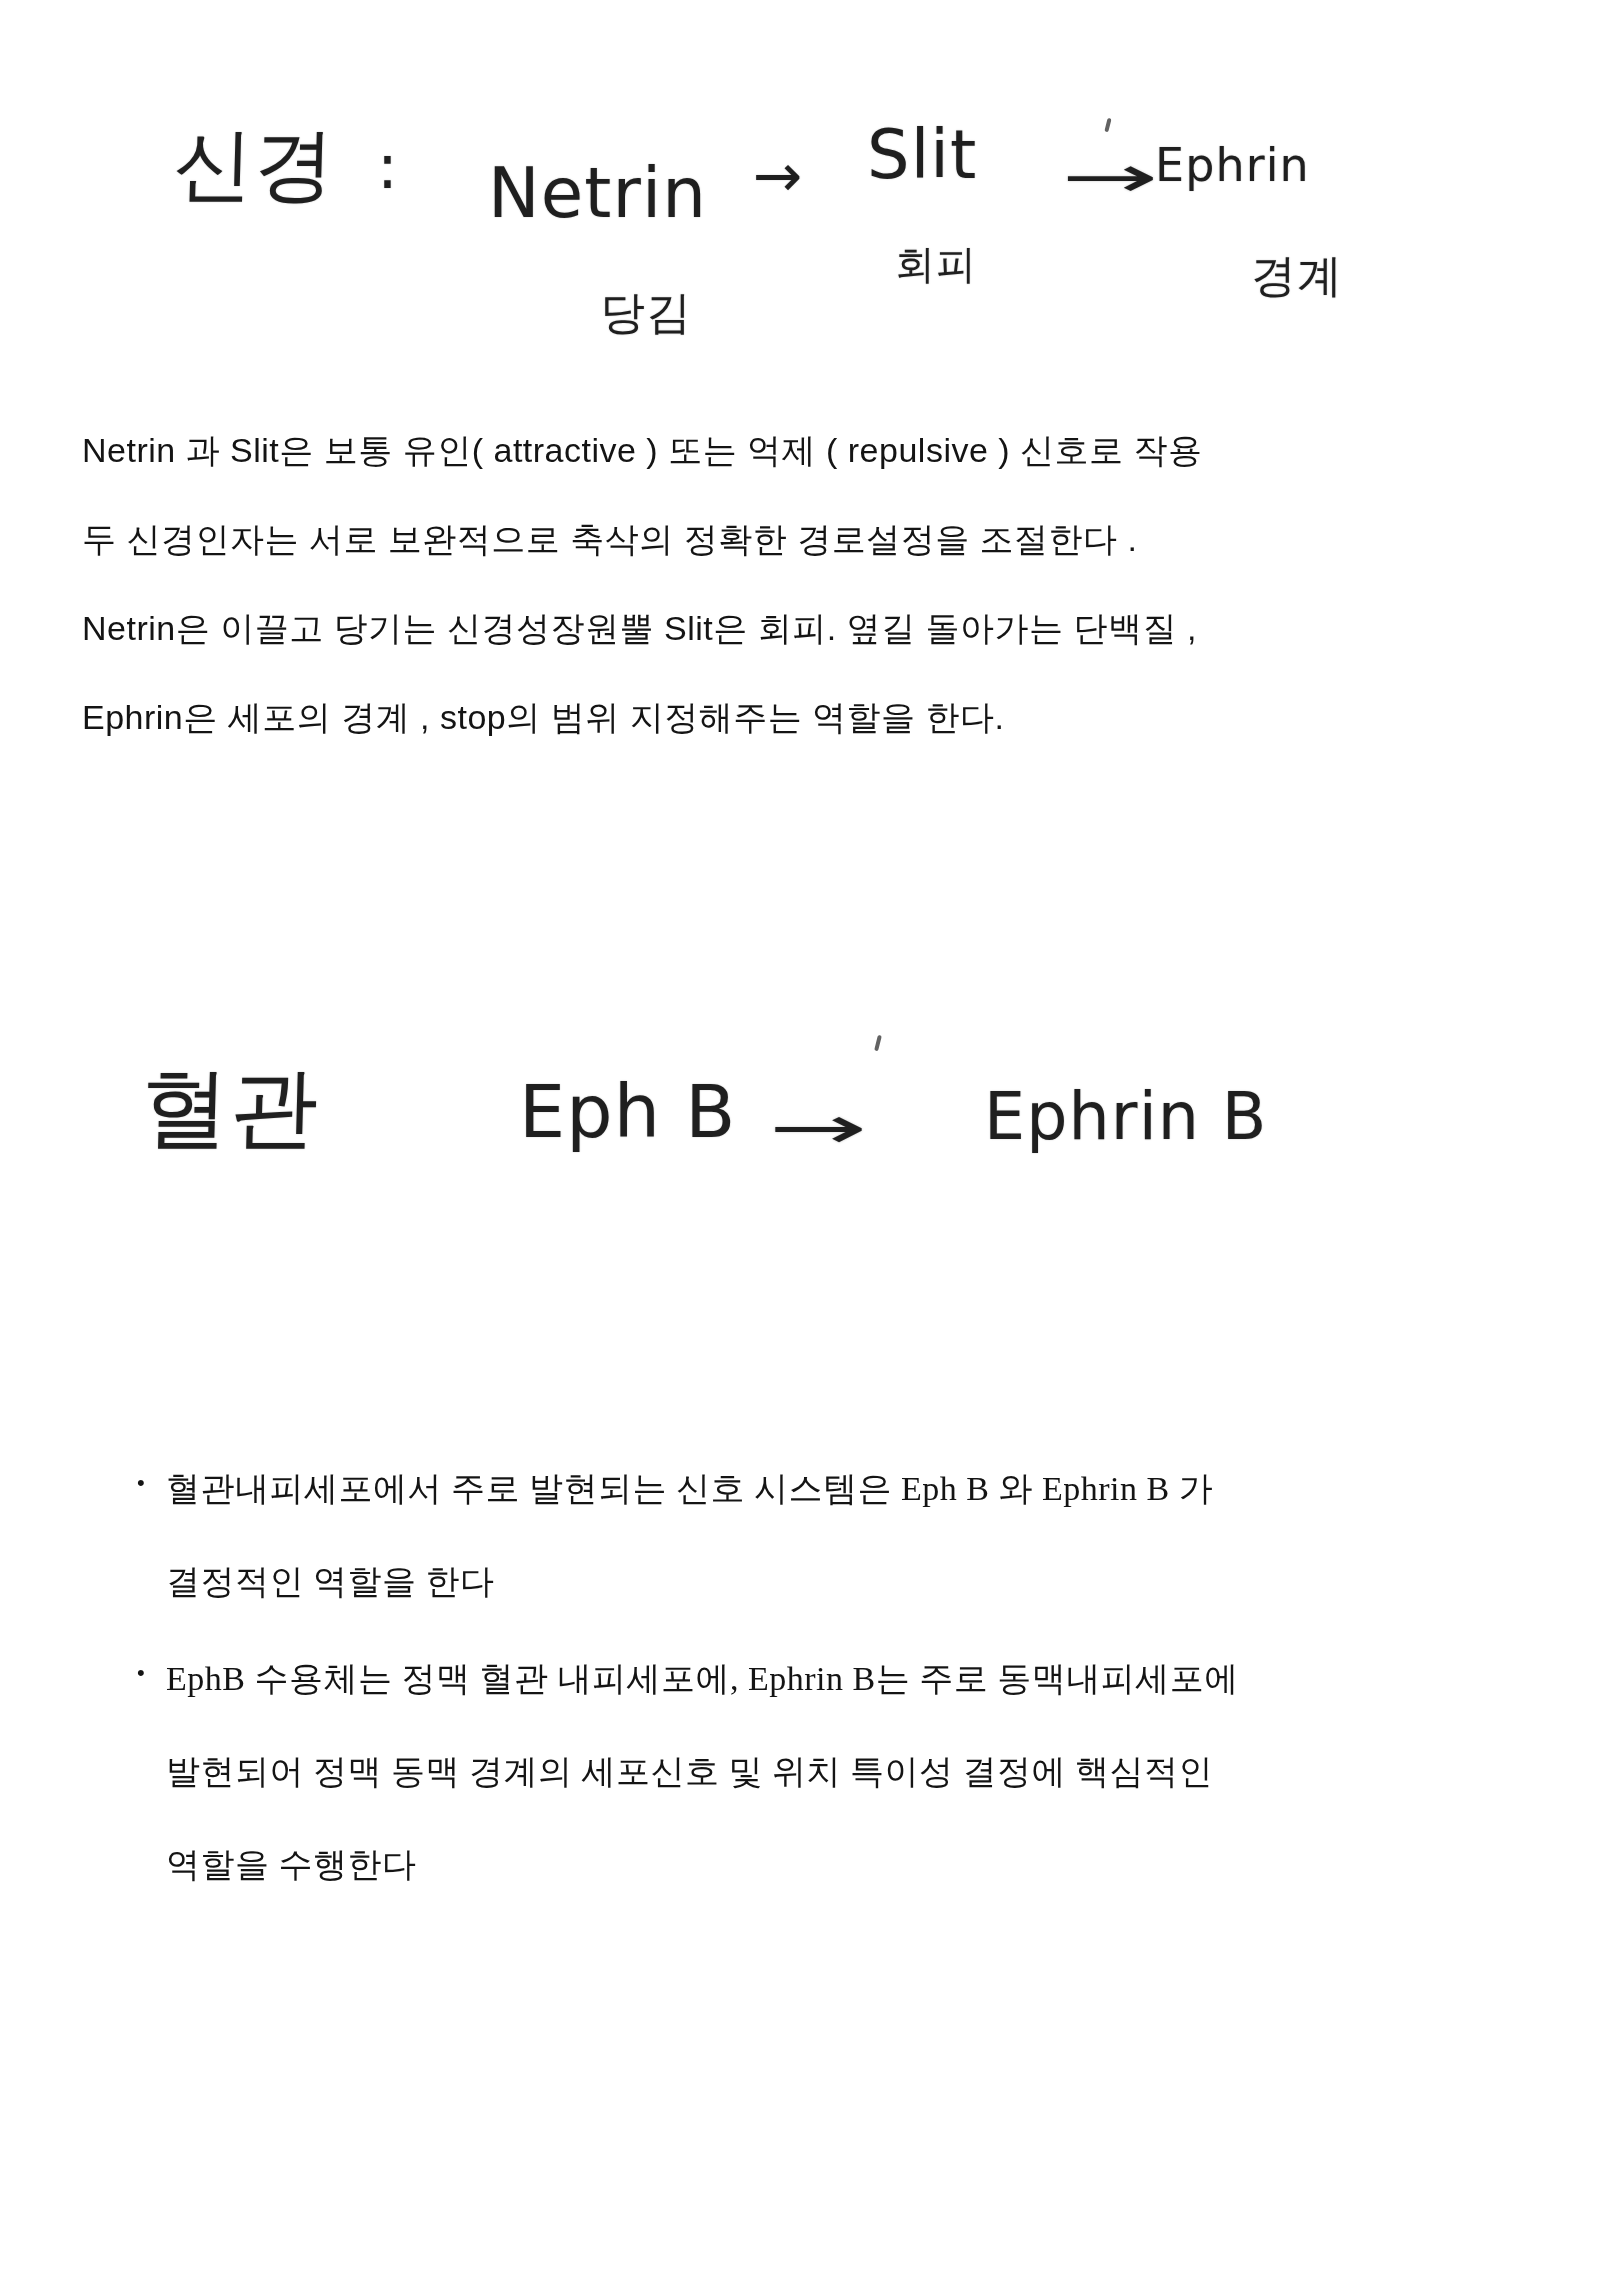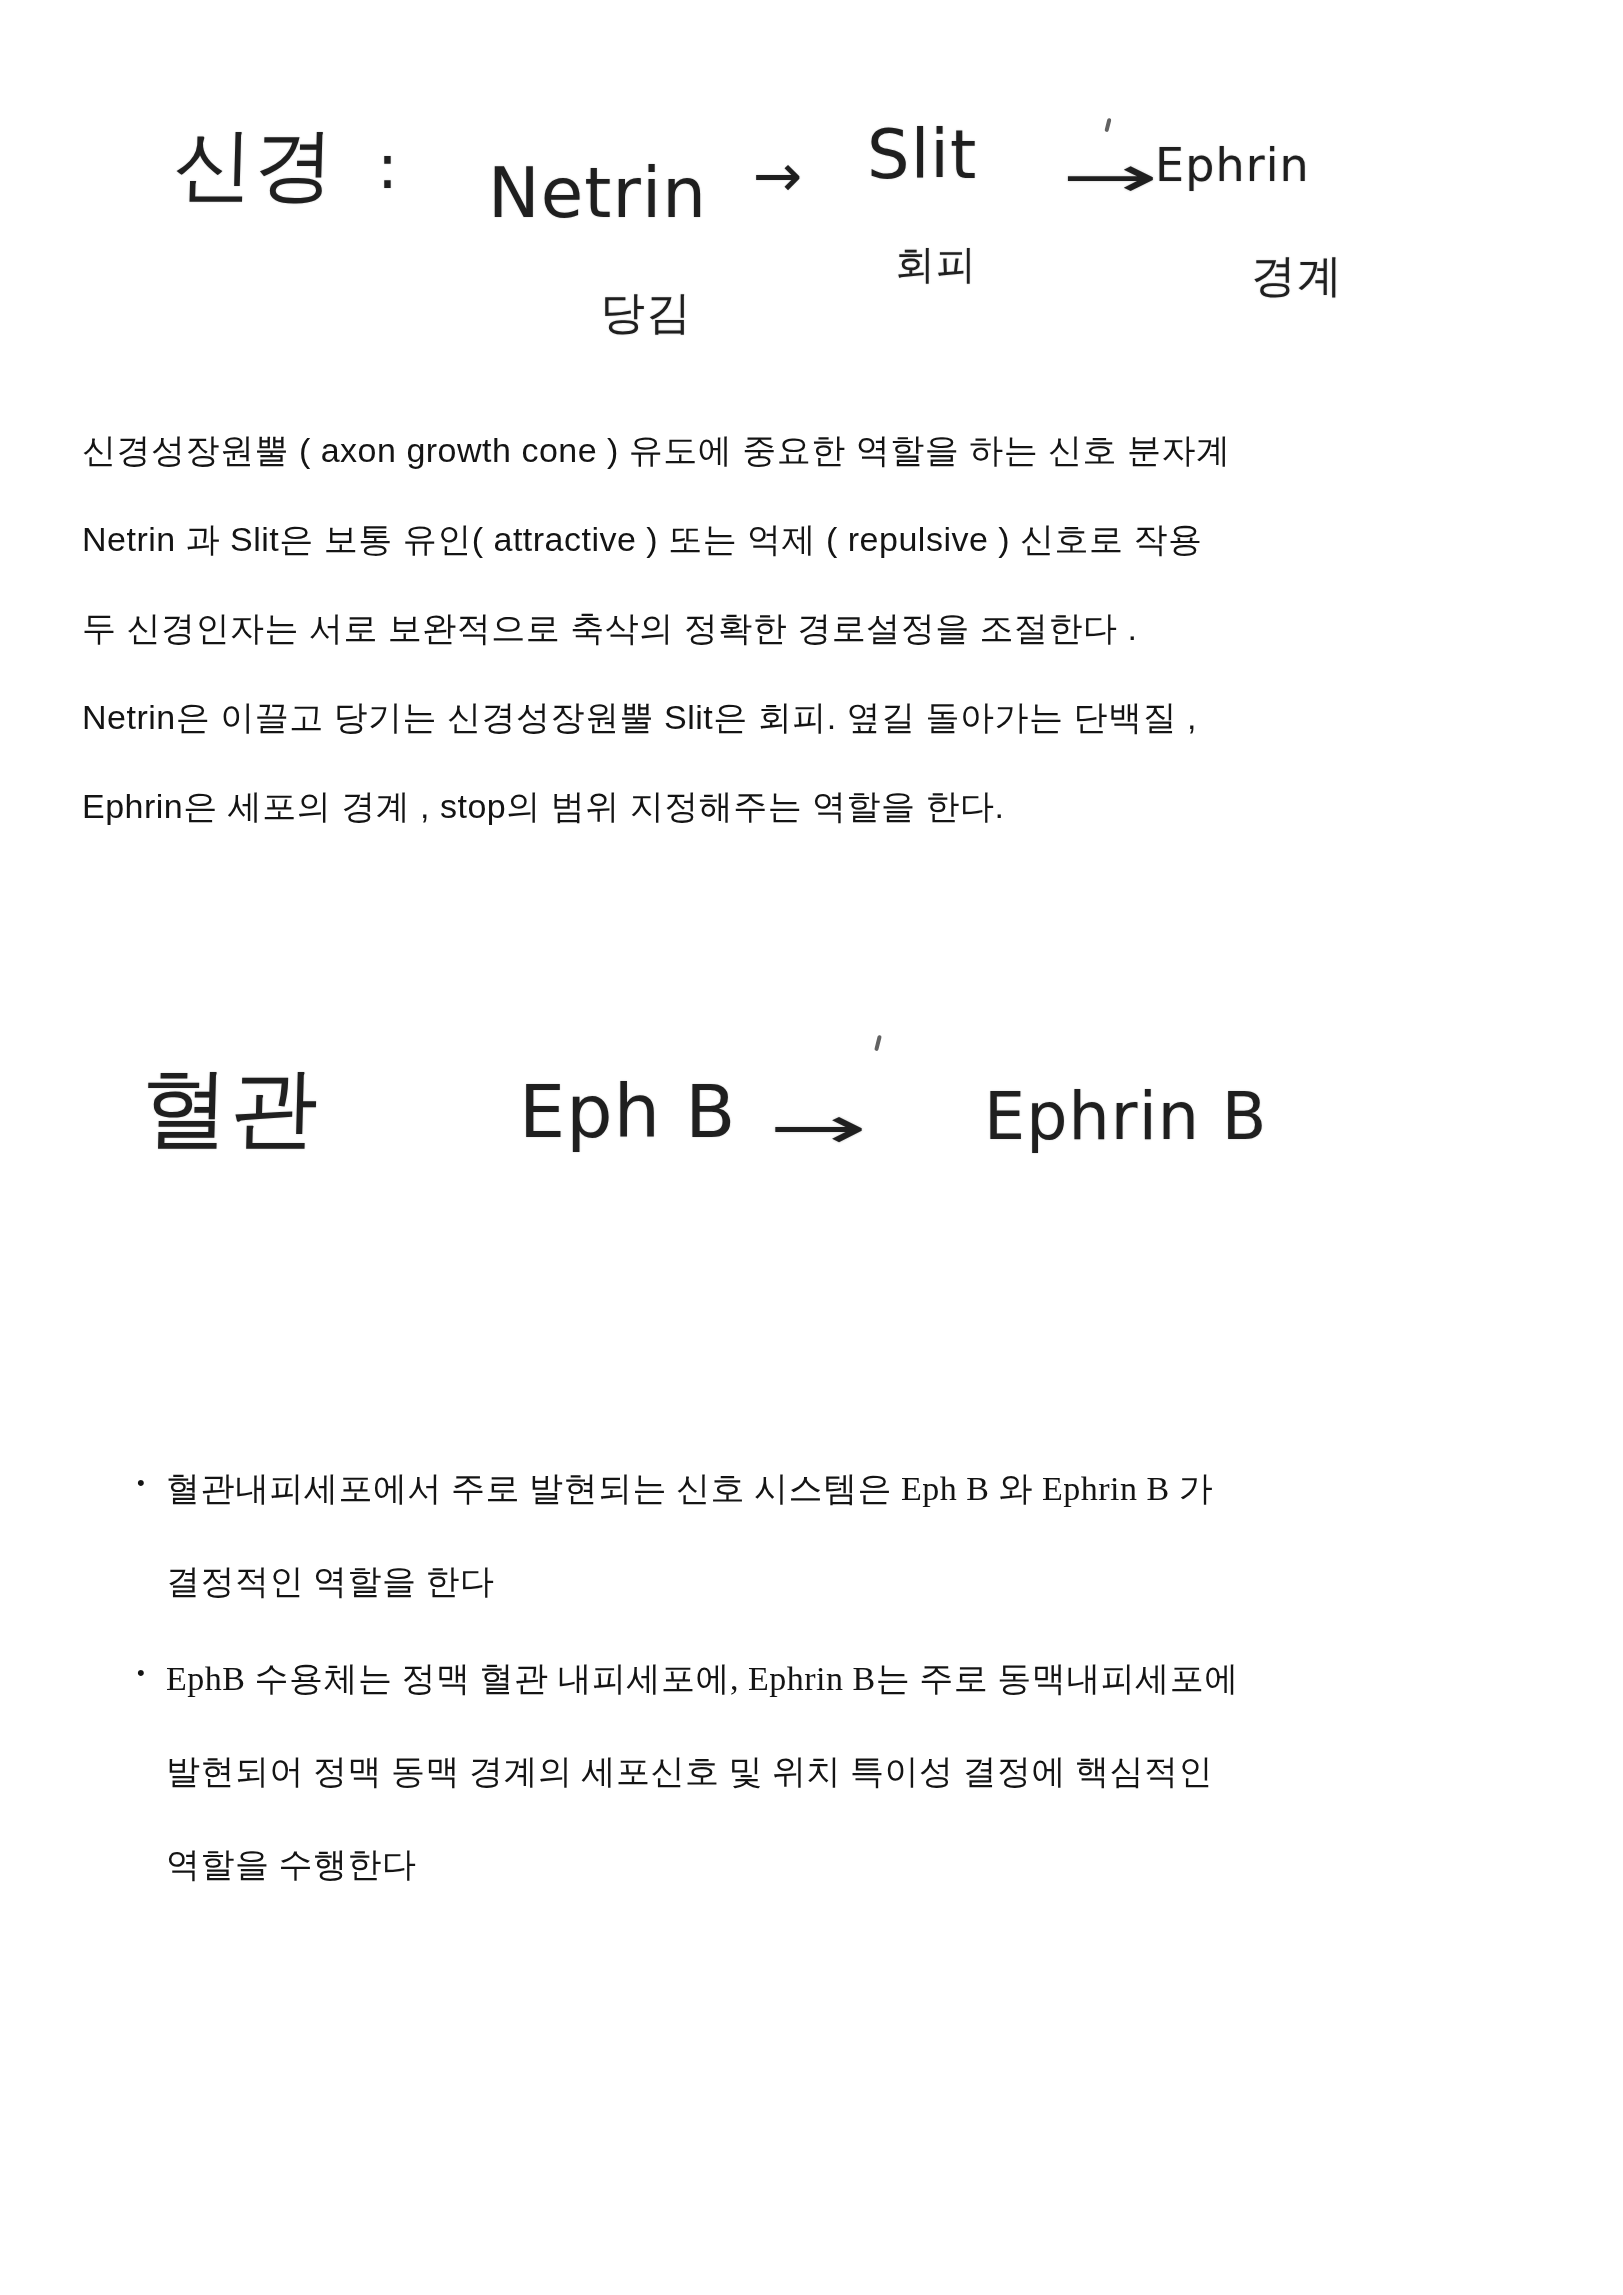--- a/index.html
+++ b/index.html
@@ -73,21 +73,20 @@
     <span class="hw abs arrow long" style="left:1061px; top:143px; font-size:58px;">→</span>
     <span class="hw abs" style="left:1155px; top:138px; font-size:46px;text-align:center;">Ephrin</span>
     <div class="tick" style="left:1106px; top:118px;"></div>
 
     <span class="hw abs" style="left:600px; top:236px; font-size:45px;margin-top:47px;">당김</span>
     <span class="hw abs" style="left:895px; top:237px; font-size:40px;">회피</span>
     <span class="hw abs" style="left:1251px; top:246px; font-size:45px;">경계</span>
   </div>
 
   <div class="typed-par">
-    <div class="pline">신경성장원뿔 ( axon growth cone ) 유도에 중요한 역할을 하는 신호 분자계</div>
     <div class="pline">Netrin 과 Slit은 보통 유인( attractive ) 또는 억제 ( repulsive ) 신호로 작용</div>
     <div class="pline">두 신경인자는 서로 보완적으로 축삭의 정확한 경로설정을 조절한다 .</div>
     <div class="pline">Netrin은 이끌고 당기는 신경성장원뿔 Slit은 회피. 옆길 돌아가는 단백질 ,</div>
     <div class="pline">Ephrin은 세포의 경계 , stop의 범위 지정해주는 역할을 한다.</div>
   </div>
 
   <div class="abs" style="left:0; top:999px; width:1623px; height:242px;">
     <div class="tick" style="left:876px; top:36px; height:16px;"></div>
     <span class="hw hw-label abs" style="left:141px; top:50px; font-size:88px;">혈관</span>
     <span class="hw abs" style="left:519px; top:70px; font-size:73px;">Eph B</span>

